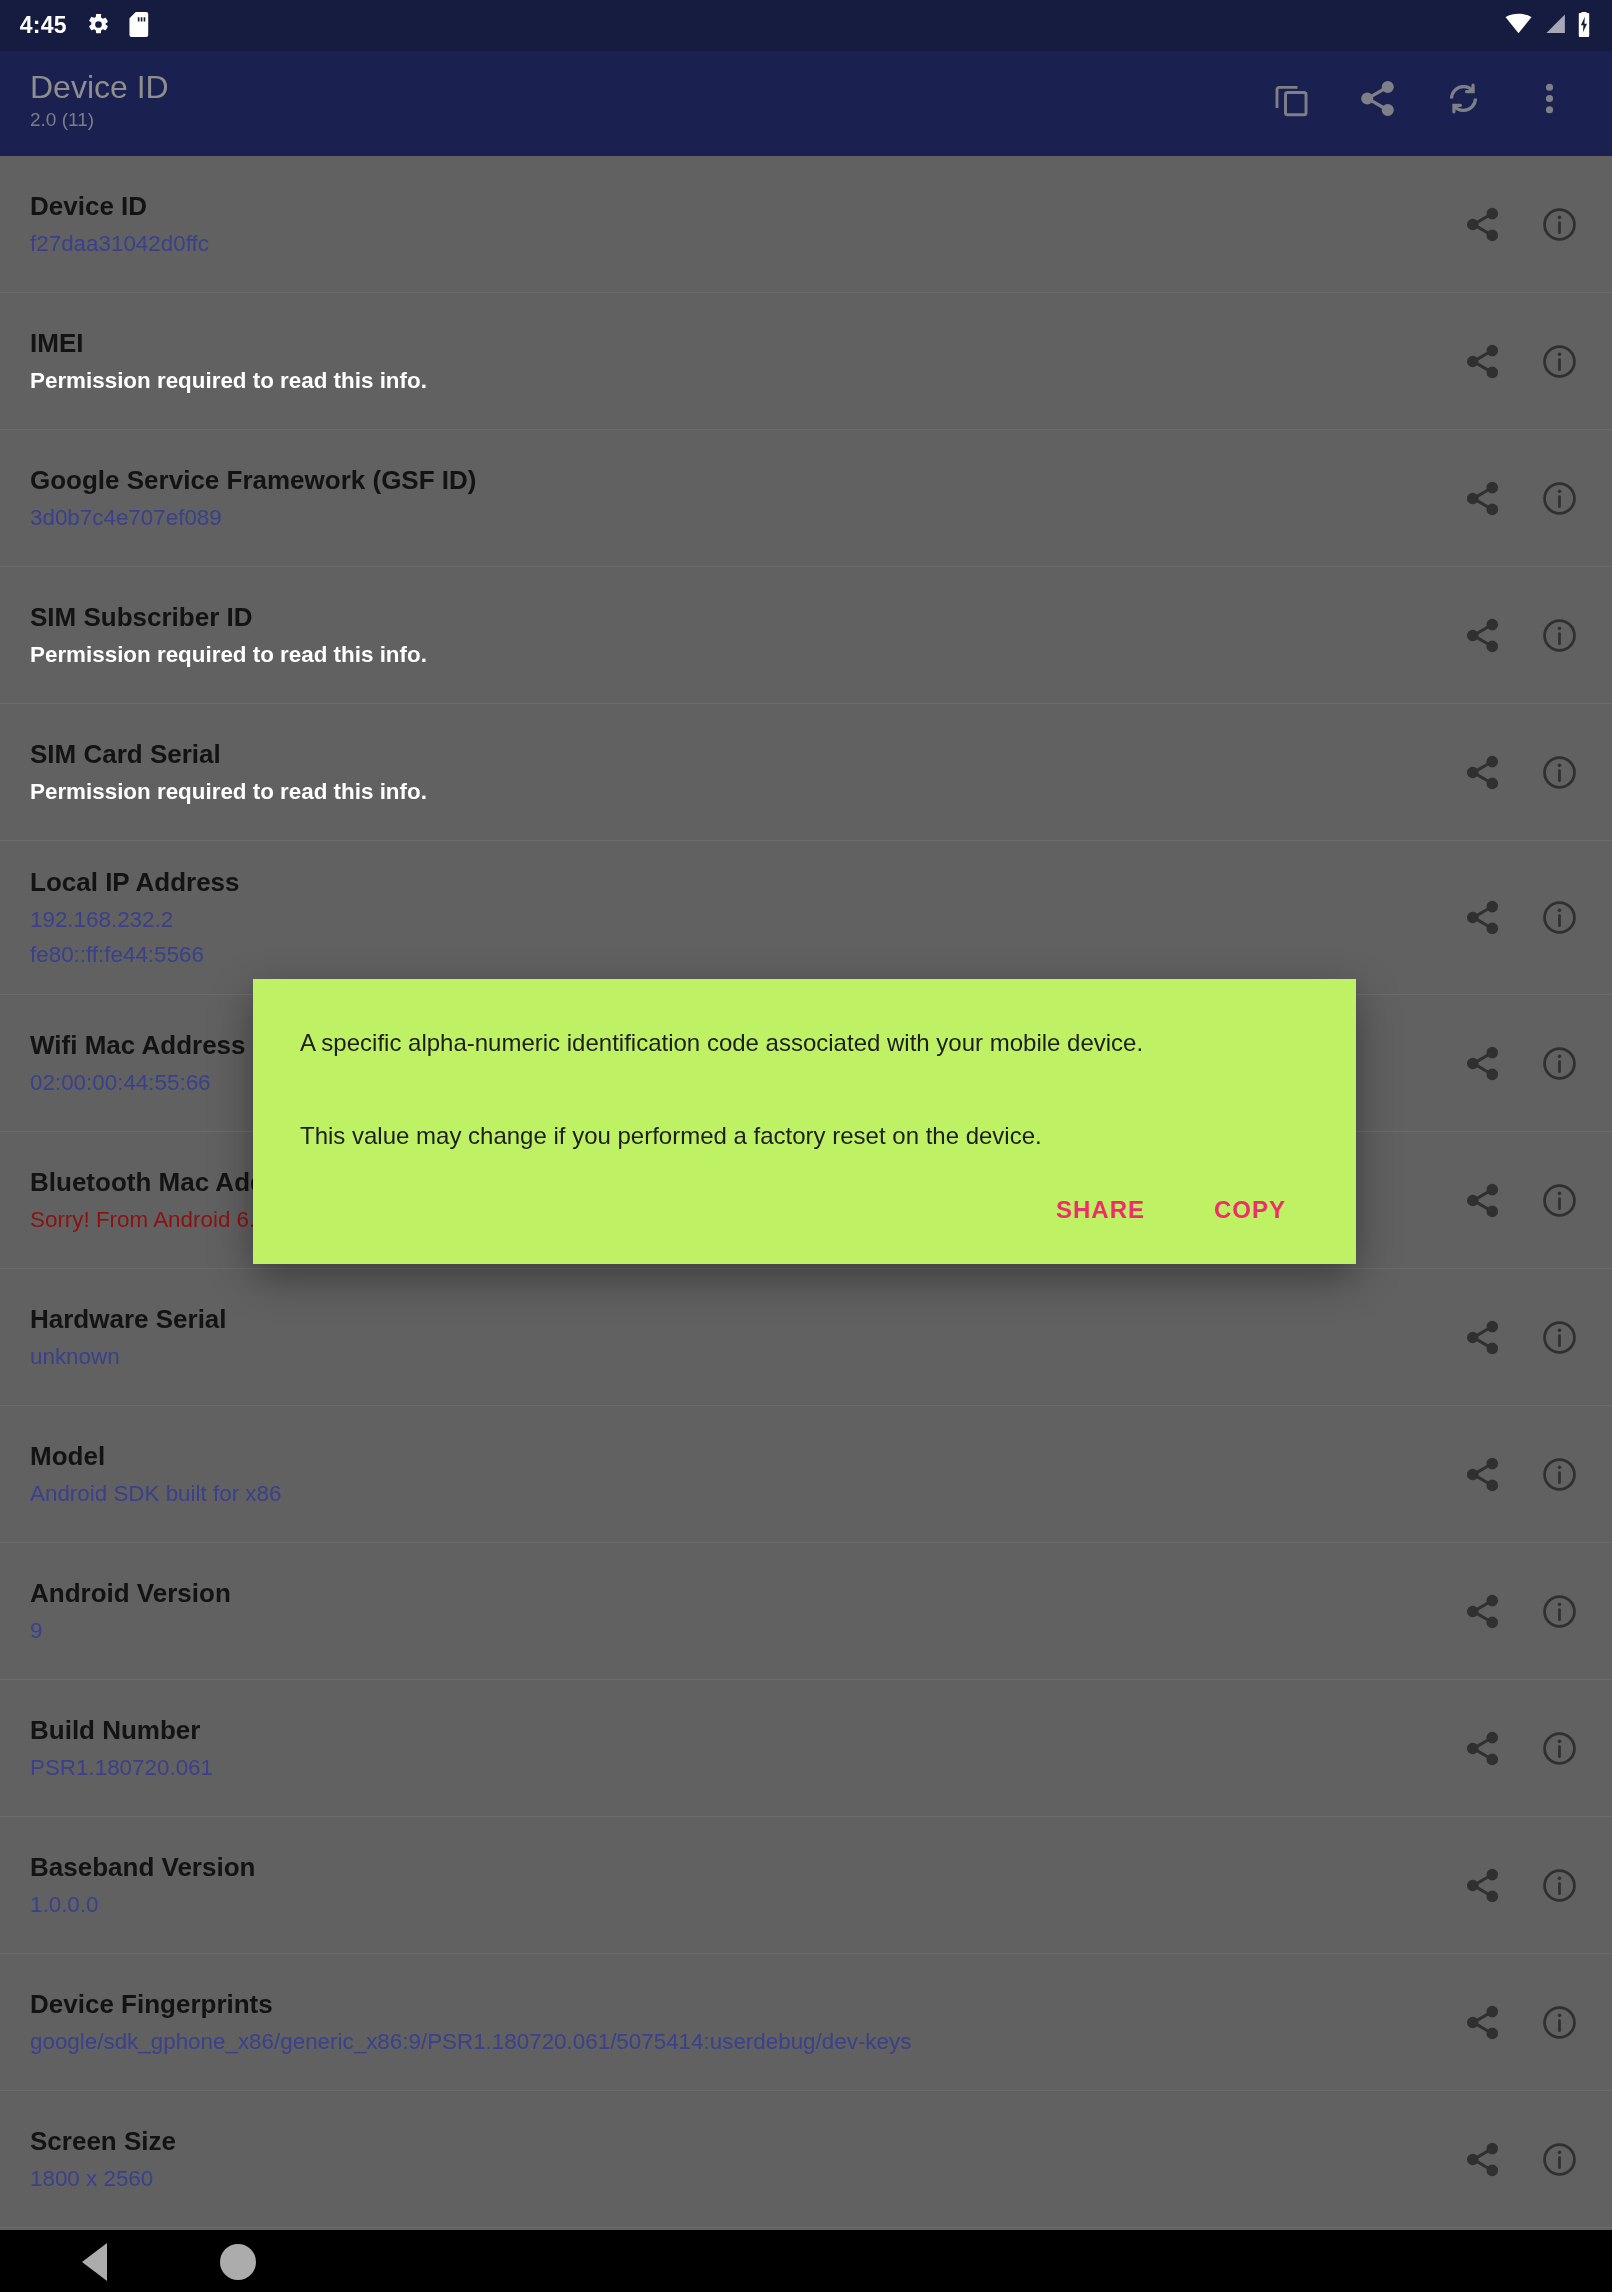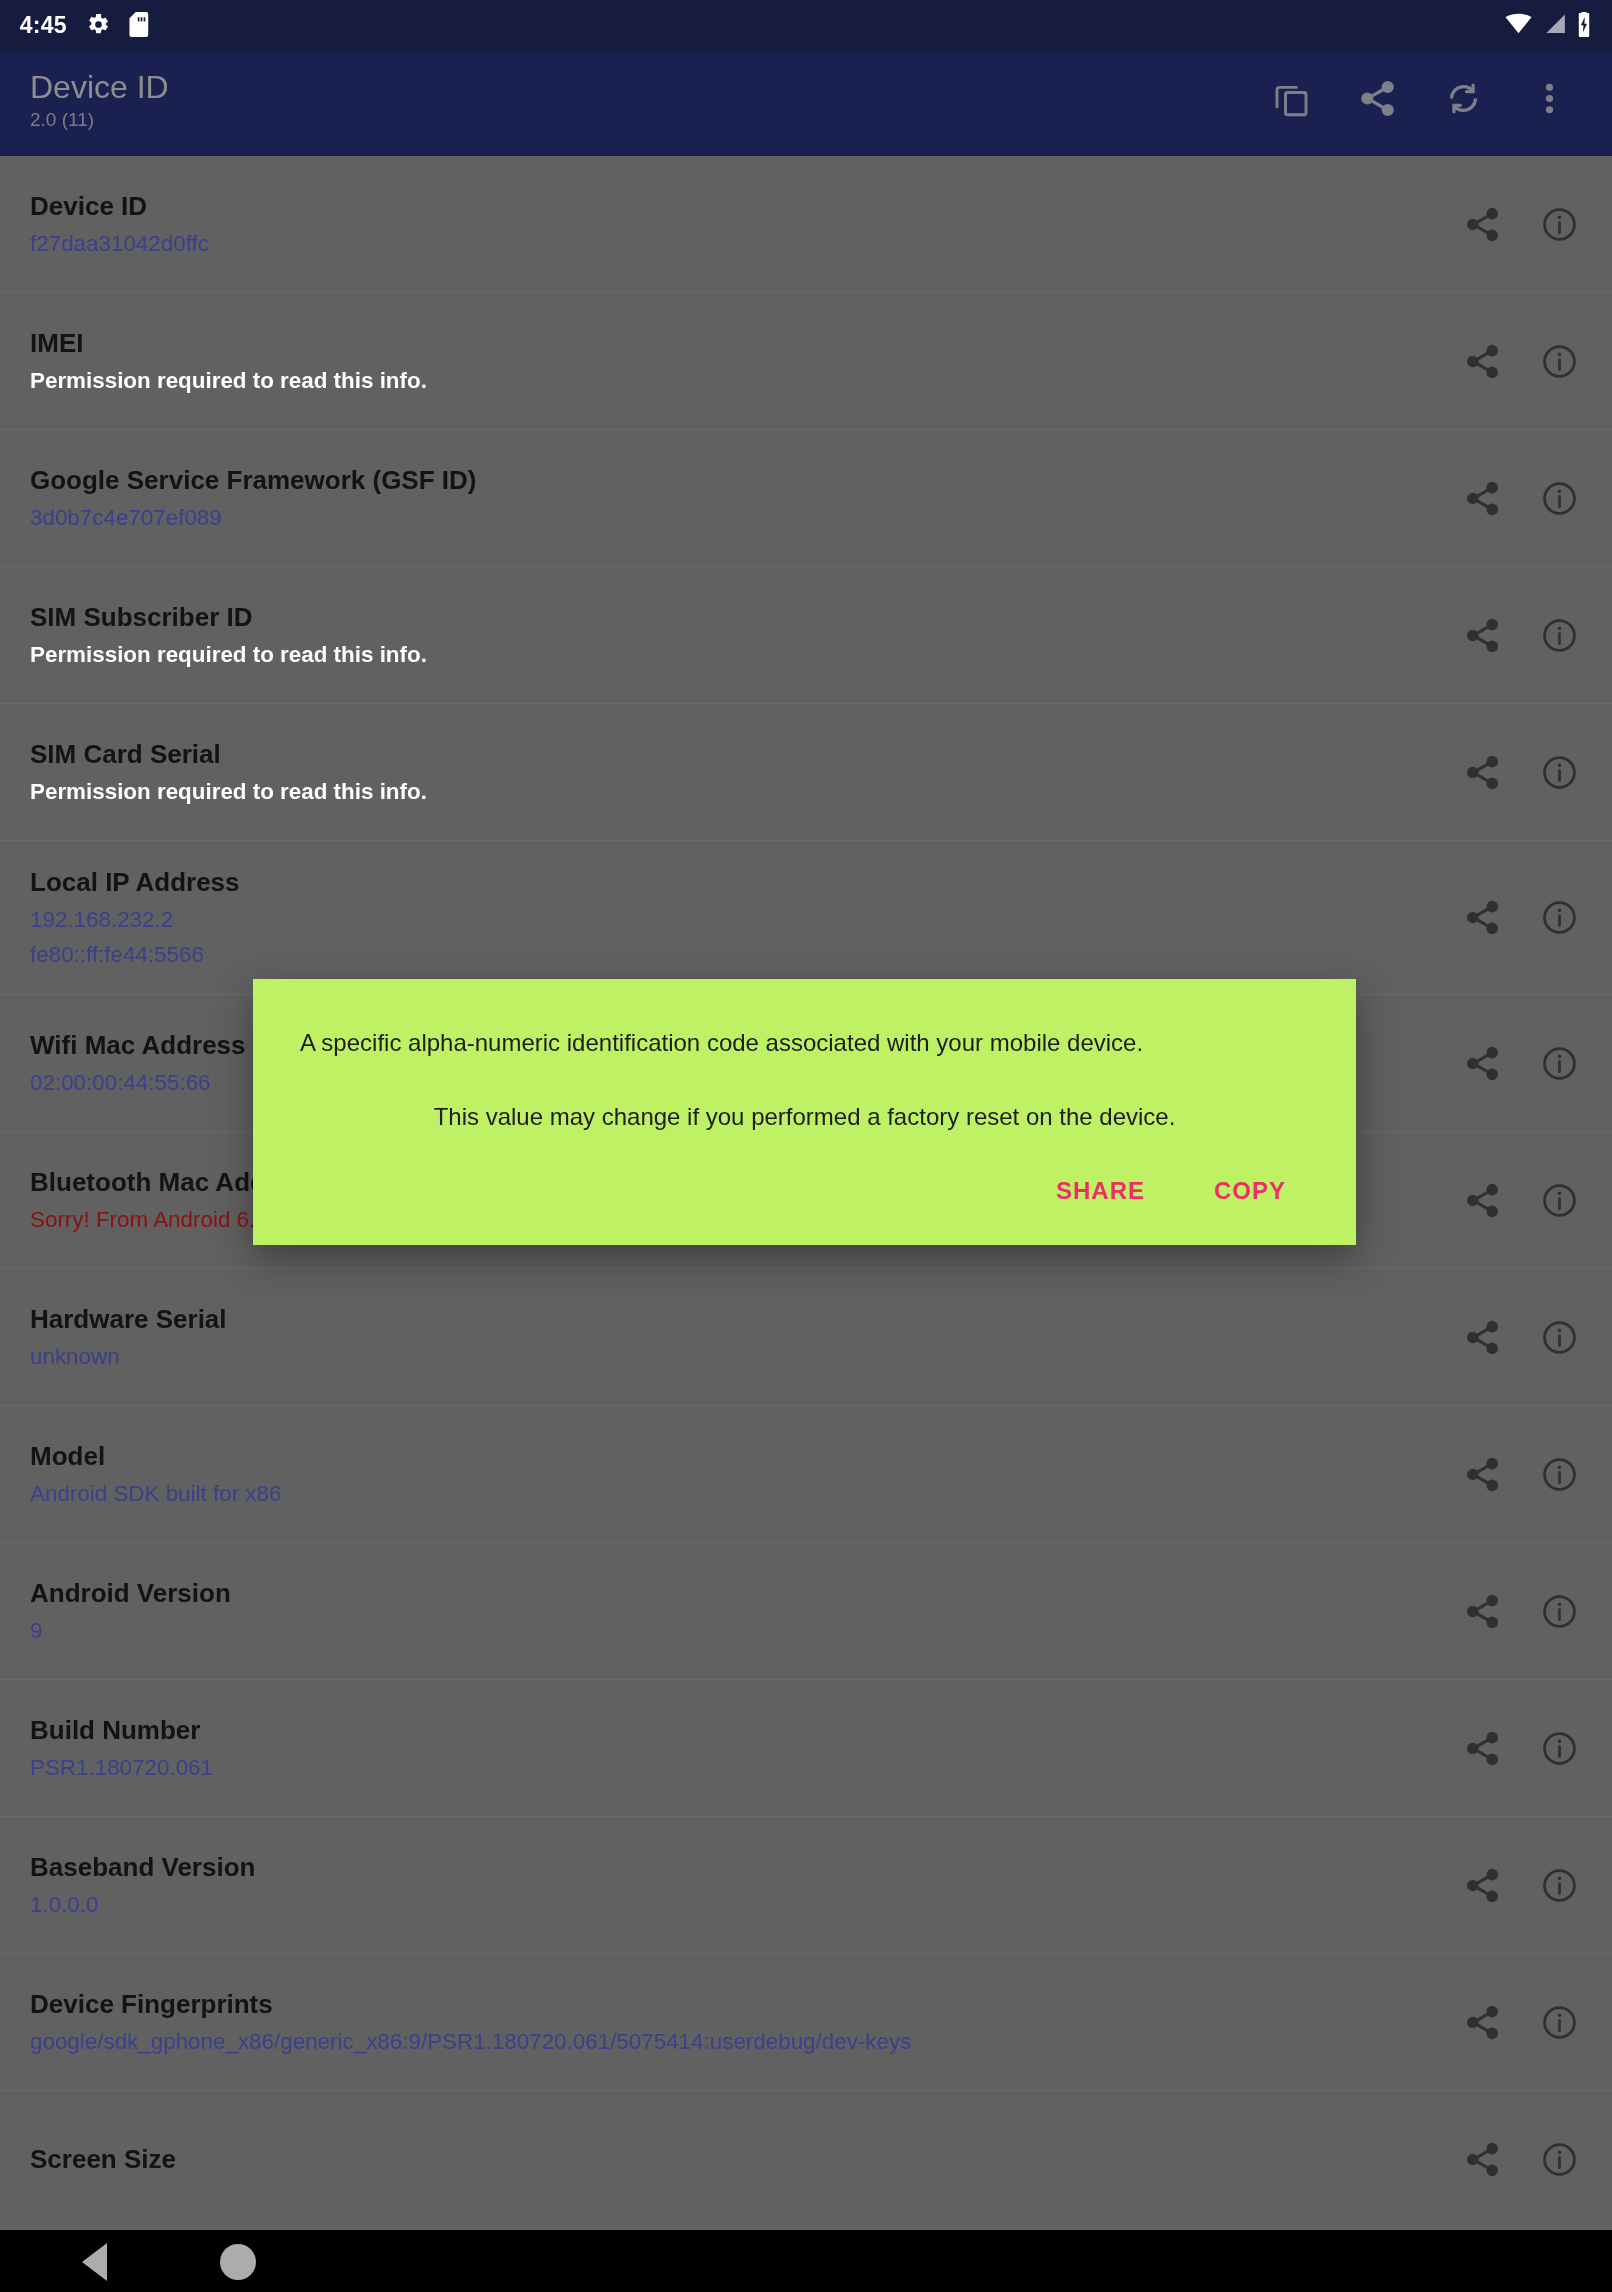--- a/index.html
+++ b/index.html
@@ -63,21 +63,21 @@
   
   .scrim { position:absolute; inset:156px 0 63px 0; background:rgba(0,0,0,0.0); z-index:50; pointer-events:none; }
   .dialog {
     position:absolute; left:253px; top:979px; width:1103px;
     background:#bef264;
     box-shadow:0 14.3px 39px rgba(0,0,0,0.38);
     z-index:60;
     padding:47px 47px 0 47px;
   }
   .dlg-p { font-size:24px; color:#1E1E1E; line-height:1.45; }
-  .dlg-p + .dlg-p { margin-top:39px;text-align:center; }
+  .dlg-p + .dlg-p { margin-top:58px; }
   .dlg-actions { display:flex; justify-content:flex-end; align-items:center; gap:23px; padding:30px 0 27px 0; }
   .dlg-btn {
     background:transparent; border:none;
     color:#EE2D69; font-size:24px; font-weight:700; letter-spacing:1px;
     padding:12.5px 23px;
   }
 
   
   .navbar {
     position:absolute; bottom:0; left:0; width:1612px; height:63px;
@@ -507,20 +507,21 @@
               <circle cx="12" cy="7.6" r="1.1" fill="#303030" stroke="none"></circle>
               <path d="M12 10.8v6.2" stroke-linecap="round"></path>
             </svg>
         </span>
       </div>
     </div>
 
     <div class="row">
       <div class="row-text">
         <span class="row-label">Screen Size</span>
+        <span class="row-value">1800 x 2560</span>
       </div>
       <div class="row-actions">
         <span class="row-ic">
           <svg width="39" height="39" viewBox="0 0 24 24" fill="none" stroke="#303030" stroke-width="1.9">
               <circle cx="18" cy="5.3" r="2.6" fill="#303030"></circle>
               <circle cx="6" cy="12" r="2.6" fill="#303030"></circle>
               <circle cx="18" cy="18.7" r="2.6" fill="#303030"></circle>
               <path d="M8.4 10.8 15.6 6.6M8.4 13.2l7.2 4.2"></path>
             </svg>
         </span>

